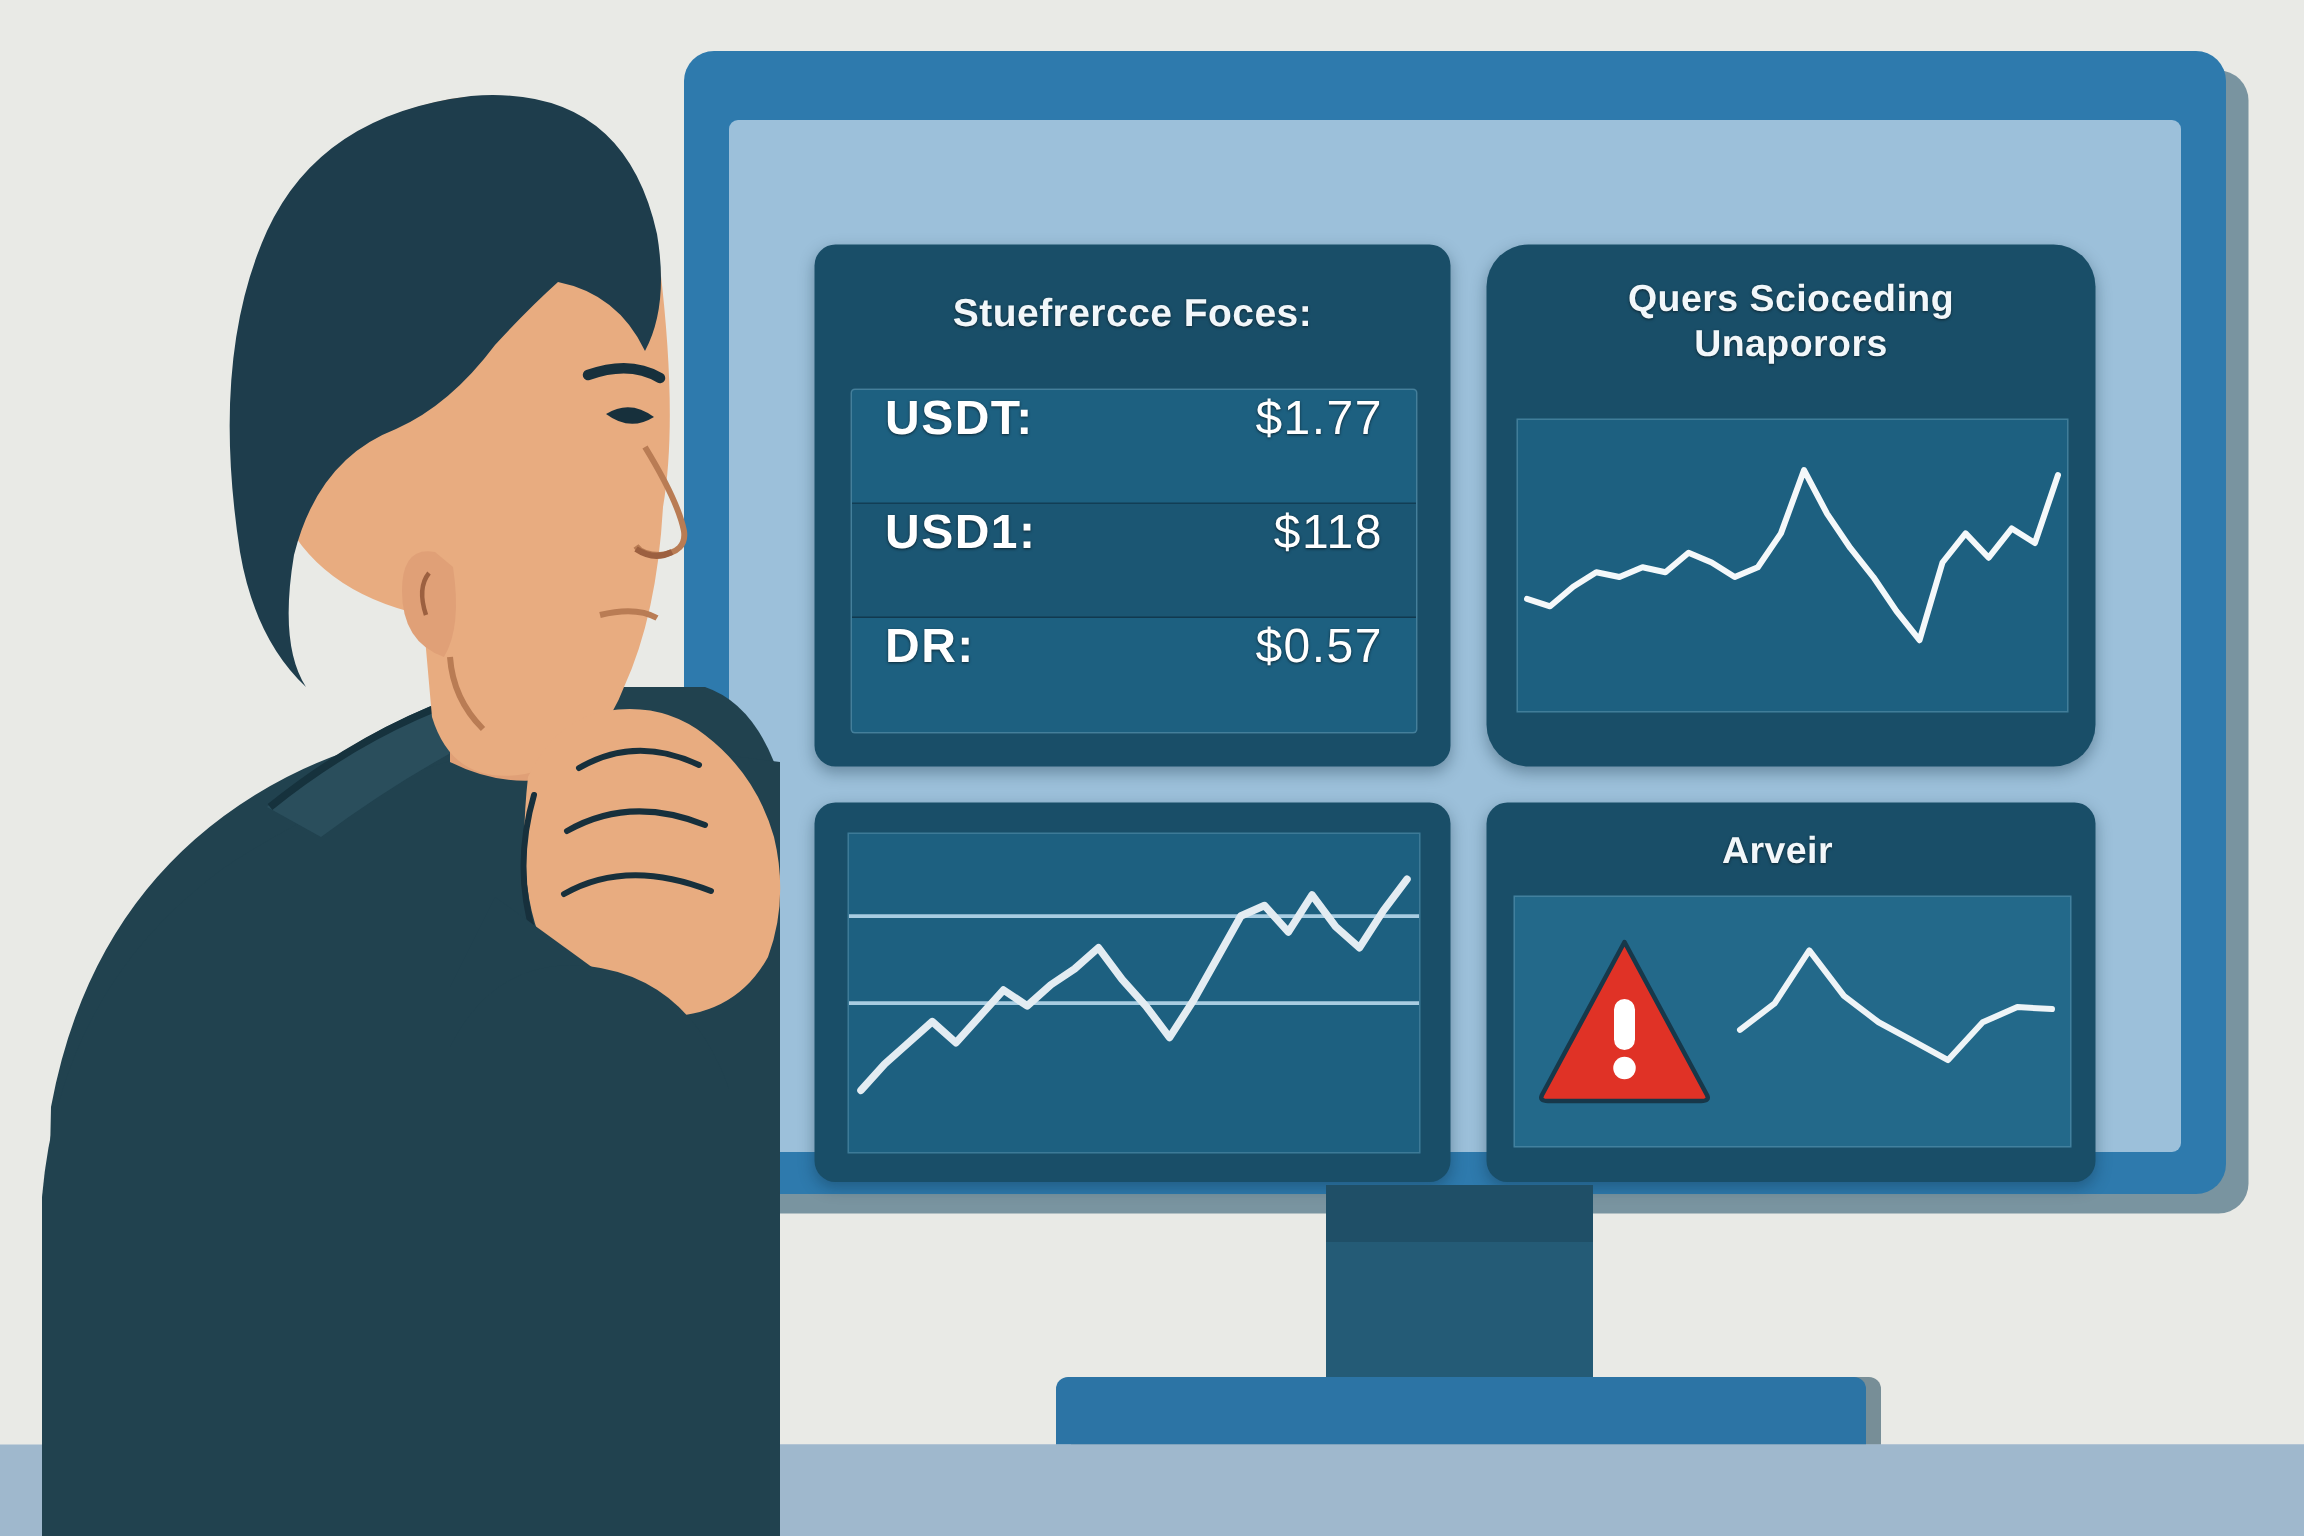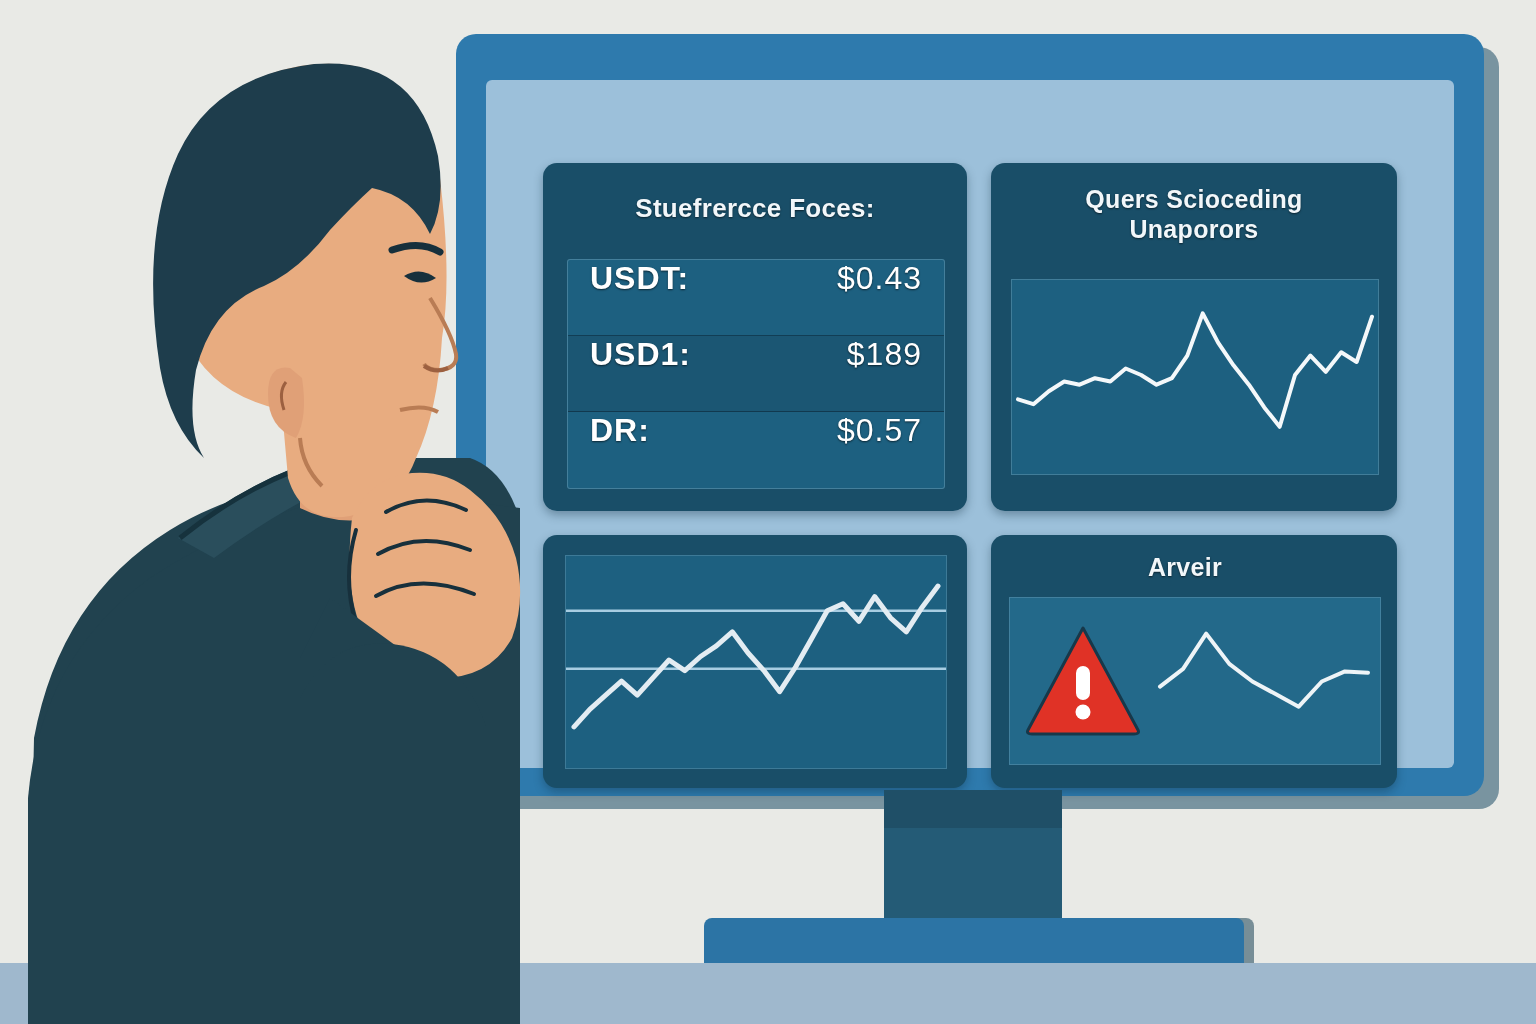--- a/index.html
+++ b/index.html
@@ -76,21 +76,21 @@
   }
   .price-row:last-child{border-bottom:none;}
   .price-row.alt{background:#1b5673;gap:48px;}
   .price-label,.price-value{
     color:#ffffff;font-size:32px;font-weight:600;letter-spacing:1px;
     text-shadow:0 1px 2px rgba(0,0,0,.6);
   }
   .price-value{font-weight:500;}
 
   
-  #panel-trend{left:505px;top:83px;width:406px;height:348px;}
+  #panel-trend{left:505px;top:83px;width:406px;height:348px;border-radius:28px;}
   #panel-trend .panel-title{font-size:25px;margin:22px 14px 0 14px;}
   .chart-box-tr{
     position:absolute;left:20px;top:116px;width:366px;height:194px;
     background:#1d6080;border:1px solid rgba(160,200,220,.28);
   }
 
   
   #panel-bigchart{left:57px;top:455px;width:424px;height:253px;}
   .chart-box-bl{
     position:absolute;left:22px;top:20px;width:380px;height:212px;
@@ -124,25 +124,25 @@
   <div class="monitor">
     <div class="screen-mat">
       <div class="screen">
 
         <div class="panel" id="panel-prices">
           <div class="panel-title">Stuefrercce Foces:</div>
 
           <div class="table-box">
             <div class="price-row">
               <span class="price-label">USDT:</span>
-              <span class="price-value">$0.43</span>
+              <span class="price-value">$1.77</span>
             </div>
             <div class="price-row alt">
               <span class="price-label">USD1:</span>
-              <span class="price-value">$189</span>
+              <span class="price-value">$118</span>
             </div>
             <div class="price-row">
               <span class="price-label">DR:</span>
               <span class="price-value">$0.57</span>
             </div>
           </div>
         </div>
 
         <div class="panel" id="panel-trend">
           <div class="panel-title">

